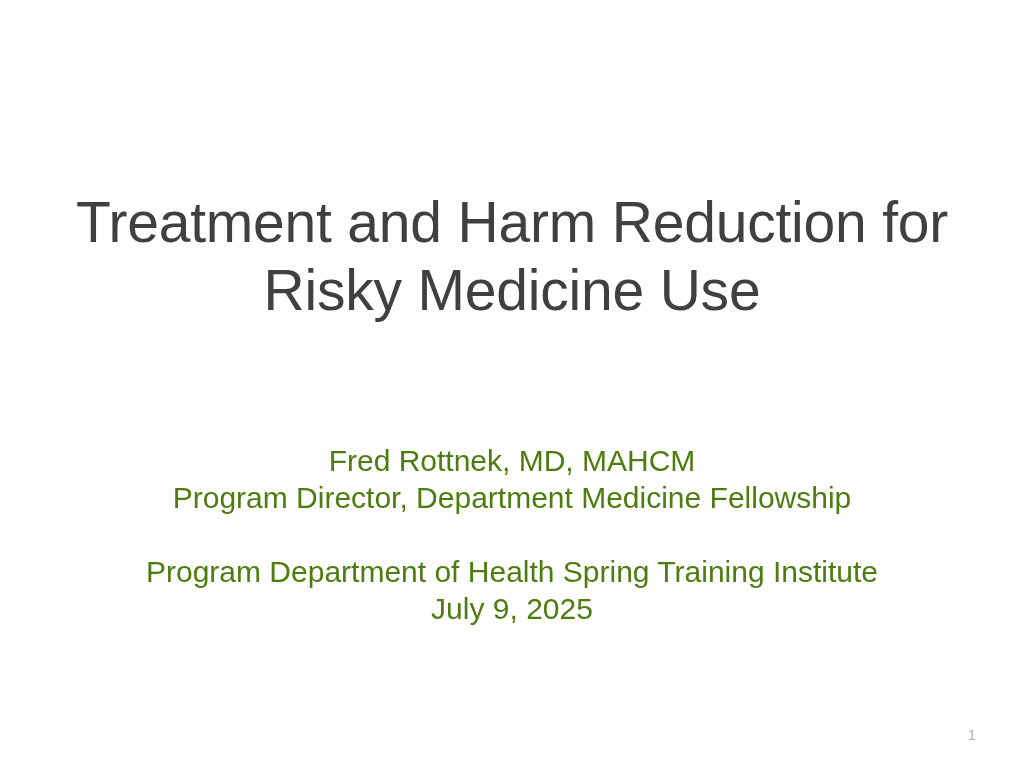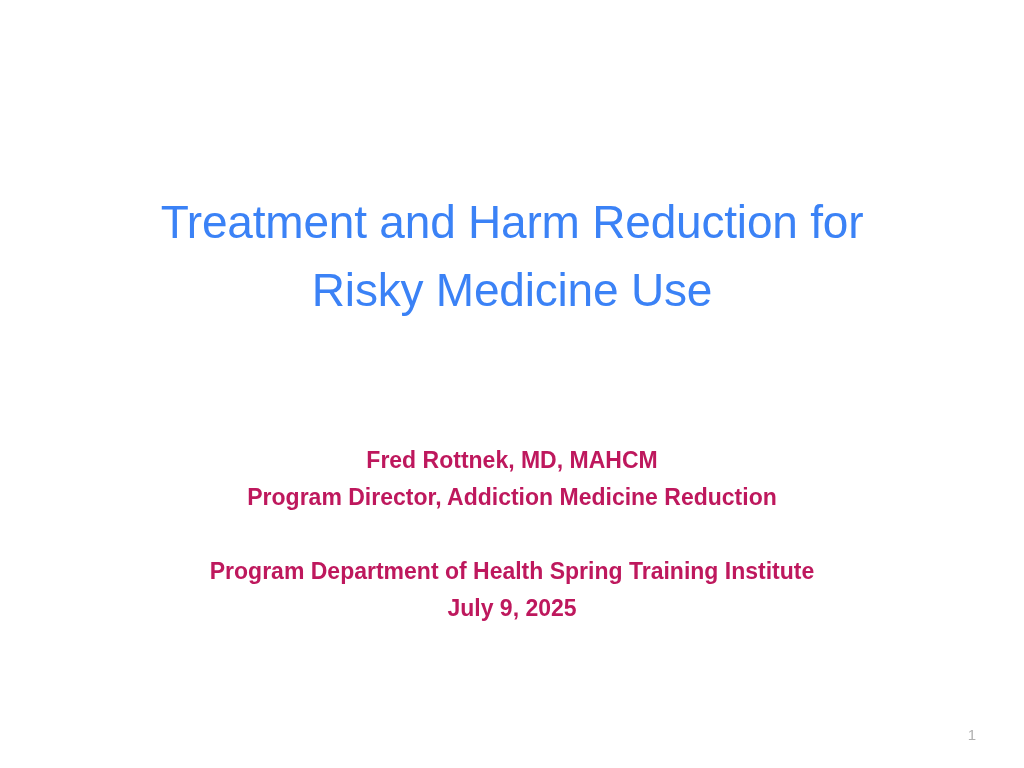--- a/index.html
+++ b/index.html
@@ -21,43 +21,43 @@
   
   .title-block {
     position: absolute;
     left: 52px;
     top: 188px;
     width: 920px;
     text-align: center;
   }
   .title-line {
     font-family: "Liberation Sans", sans-serif;
-    font-size: 46px;
+    font-size: 57px;
     line-height: 68px;
     font-weight: 400;
-    color: #3b82f6;
+    color: #404040;
     letter-spacing: -0.2px;
     white-space: nowrap;
     text-align: center;
   }
 
   
   .subtitle-block {
     position: absolute;
     left: 112px;
     top: 442px;
     width: 800px;
     text-align: center;
   }
   .subtitle-line {
     font-family: "Liberation Sans", sans-serif;
-    font-size: 23px;
+    font-size: 30px;
     line-height: 37px;
-    font-weight: 700;
-    color: #be185d;
+    font-weight: 400;
+    color: #4d7c0f;
     white-space: nowrap;
   }
   .subtitle-spacer {
     height: 37px;
   }
 
   
   .logo {
     position: absolute;
     left: 24px;
@@ -113,21 +113,21 @@
 
 <div class="slide">
 
   <div class="title-block">
     <div class="title-line">Treatment and Harm Reduction for</div>
     <div class="title-line">Risky Medicine Use</div>
   </div>
 
   <div class="subtitle-block">
     <div class="subtitle-line">Fred Rottnek, MD, MAHCM</div>
-    <div class="subtitle-line">Program Director, Addiction Medicine Reduction</div>
+    <div class="subtitle-line">Program Director, Department Medicine Fellowship</div>
     <div class="subtitle-spacer"></div>
     <div class="subtitle-line">Program Department of Health Spring Training Institute</div>
     <div class="subtitle-line">July 9, 2025</div>
   </div>
 
 
   <div class="page-number">1</div>
 
 </div>
 

